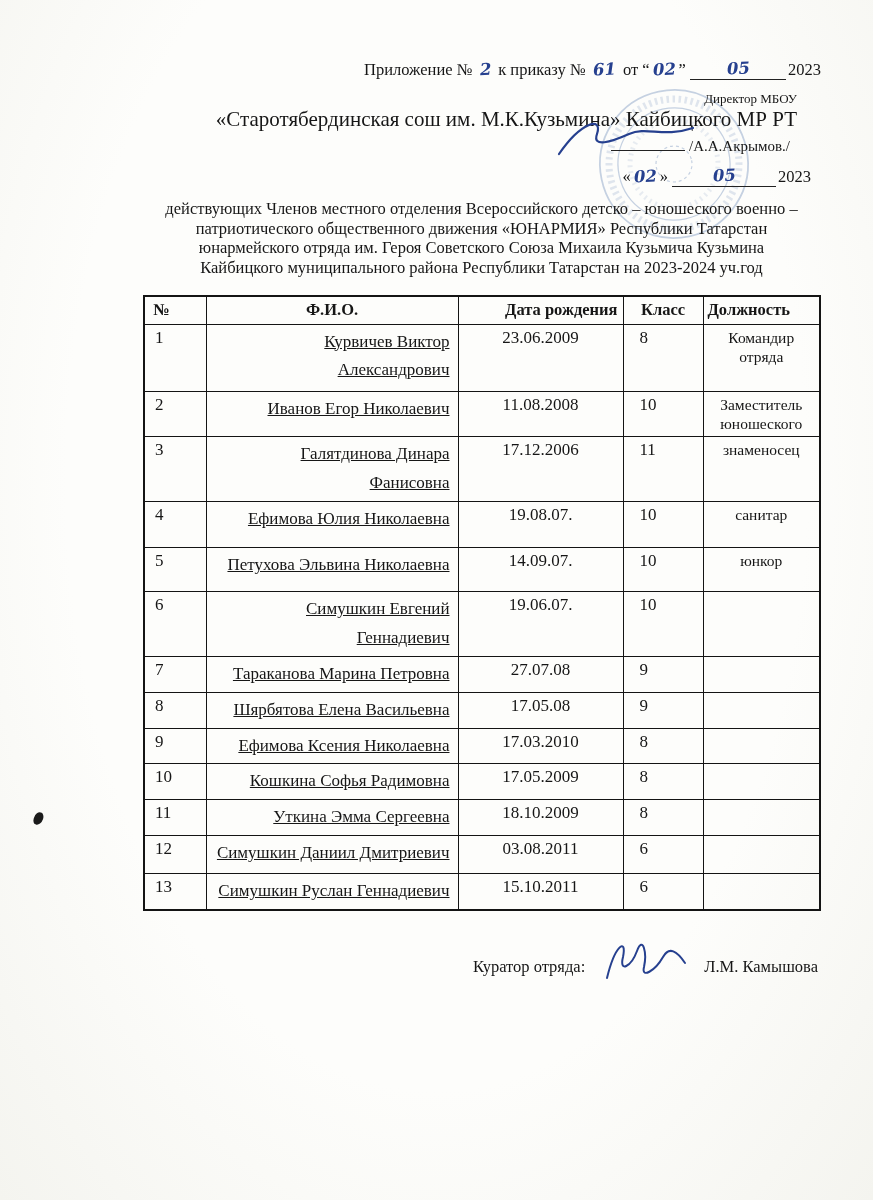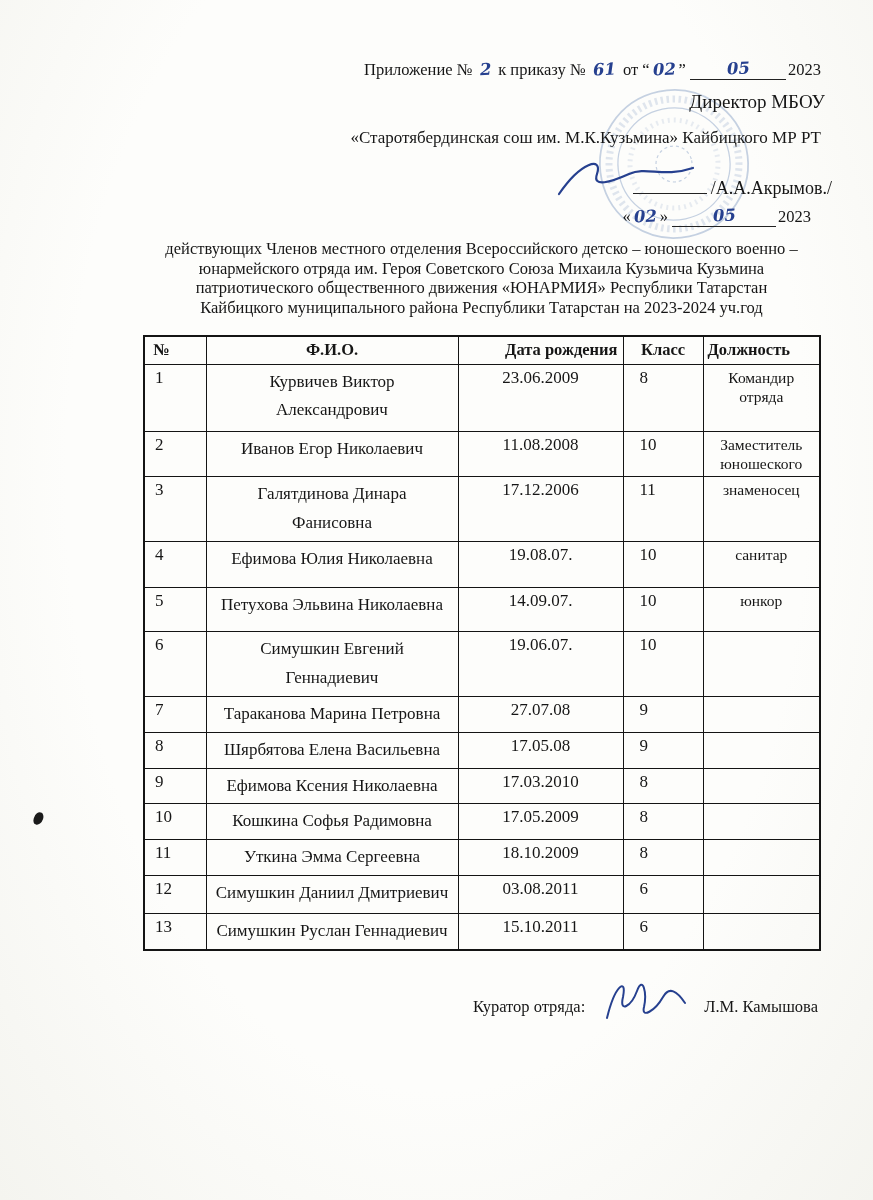--- a/index.html
+++ b/index.html
@@ -13,23 +13,23 @@
     background:#fbfbf8;
     background-image: radial-gradient(ellipse at 50% 40%, #fdfdfb 60%, #f4f4ef 100%);
     font-family:"Liberation Serif","DejaVu Serif",serif;
     color:#161616;
     overflow:hidden;
   }
 
   
   .appendix-line { position:relative; z-index:1; padding-top:60px; padding-right:52px; text-align:right; font-size:16.5px; }
   .approve-line  { position:relative; z-index:1; margin-top:9px;  padding-right:52px; text-align:right; font-size:16.5px; }
-  .director-line { position:relative; z-index:1; margin-top:11px; padding-right:48px; text-align:right; font-size:19px; }
-  .school-line   { position:relative; z-index:1; margin-top:15px;  padding-right:52px; text-align:right; font-size:17px; }
-  .sig-row       { position:relative; z-index:1; margin-top:30px; padding-right:41px; text-align:right; font-size:18px; height:24px; }
+  .director-line { position:relative; z-index:1; margin-top:11px; padding-right:76px; text-align:right; font-size:13px; }
+  .school-line   { position:relative; z-index:1; margin-top:0;  padding-right:76px; text-align:right; font-size:21px; }
+  .sig-row       { position:relative; z-index:1; margin-top:6px; padding-right:83px; text-align:right; font-size:15px; height:24px; }
   .date-row      { position:relative; z-index:1; margin-top:5px;  padding-right:62px; text-align:right; font-size:16.5px; }
 
   .hw {
     color:var(--ink);
     font-family:"DejaVu Serif",serif;
     font-style:italic;
     font-weight:bold;
     display:inline-block;
     transform:rotate(-3deg);
     padding:0 3px;
@@ -70,21 +70,21 @@
   .members th { font-size:16.5px; font-weight:bold; padding:3px 5px; height:28px; }
   .members td { padding:3px 8px; vertical-align:top; }
 
   .members th.h-num  { text-align:left; padding-left:8px; }
   .members th.h-name { text-align:center; }
   .members th.h-dob  { text-align:right; }
   .members th.h-grade{ text-align:center; }
   .members th.h-role { text-align:left; padding-left:4px; }
 
   .members td.cell-num   { text-align:left; padding-left:10px; }
-  .members td.cell-name  { text-align:center; white-space:pre-line; line-height:1.7; }
+  .members td.cell-name  { text-align:right; white-space:pre-line; line-height:1.7;text-decoration:underline; }
   .members td.cell-dob   { text-align:center; }
   .members td.cell-grade { text-align:left; padding-left:16px; }
   .members td.cell-role  { text-align:center; font-size:15.5px; line-height:1.25;font-family:Liberation Serif, serif; }
 
   
   .footer {
     position:relative; z-index:1;
     margin-top:46px;
     display:flex; justify-content:flex-end; align-items:center;
     gap:16px; padding-right:55px;
@@ -131,22 +131,22 @@
     <span class="blank-short"></span><span>/А.А.Акрымов./</span>
   </div>
 
   <div class="date-row">
     <span>«</span><span class="hw">02</span><span>»</span>
     <span class="blank blank-month2"><span class="hw">05</span></span><span>2023</span>
   </div>
 
   <div class="heading">
     <div class="subtitle-line">действующих Членов местного отделения Всероссийского детско – юношеского военно –</div>
+    <div class="subtitle-line">патриотического общественного движения «ЮНАРМИЯ» Республики Татарстан</div>
     <div class="subtitle-line">юнармейского отряда им. Героя Советского Союза Михаила Кузьмича Кузьмина</div>
-    <div class="subtitle-line">патриотического общественного движения «ЮНАРМИЯ» Республики Татарстан</div>
     <div class="subtitle-line">Кайбицкого муниципального района Республики Татарстан на 2023-2024 уч.год</div>
   </div>
 
   <table class="members">
     <colgroup>
       <col style="width:62px">
         <col style="width:252px">
         <col style="width:165px">
         <col style="width:80px">
         <col style="width:117px">

